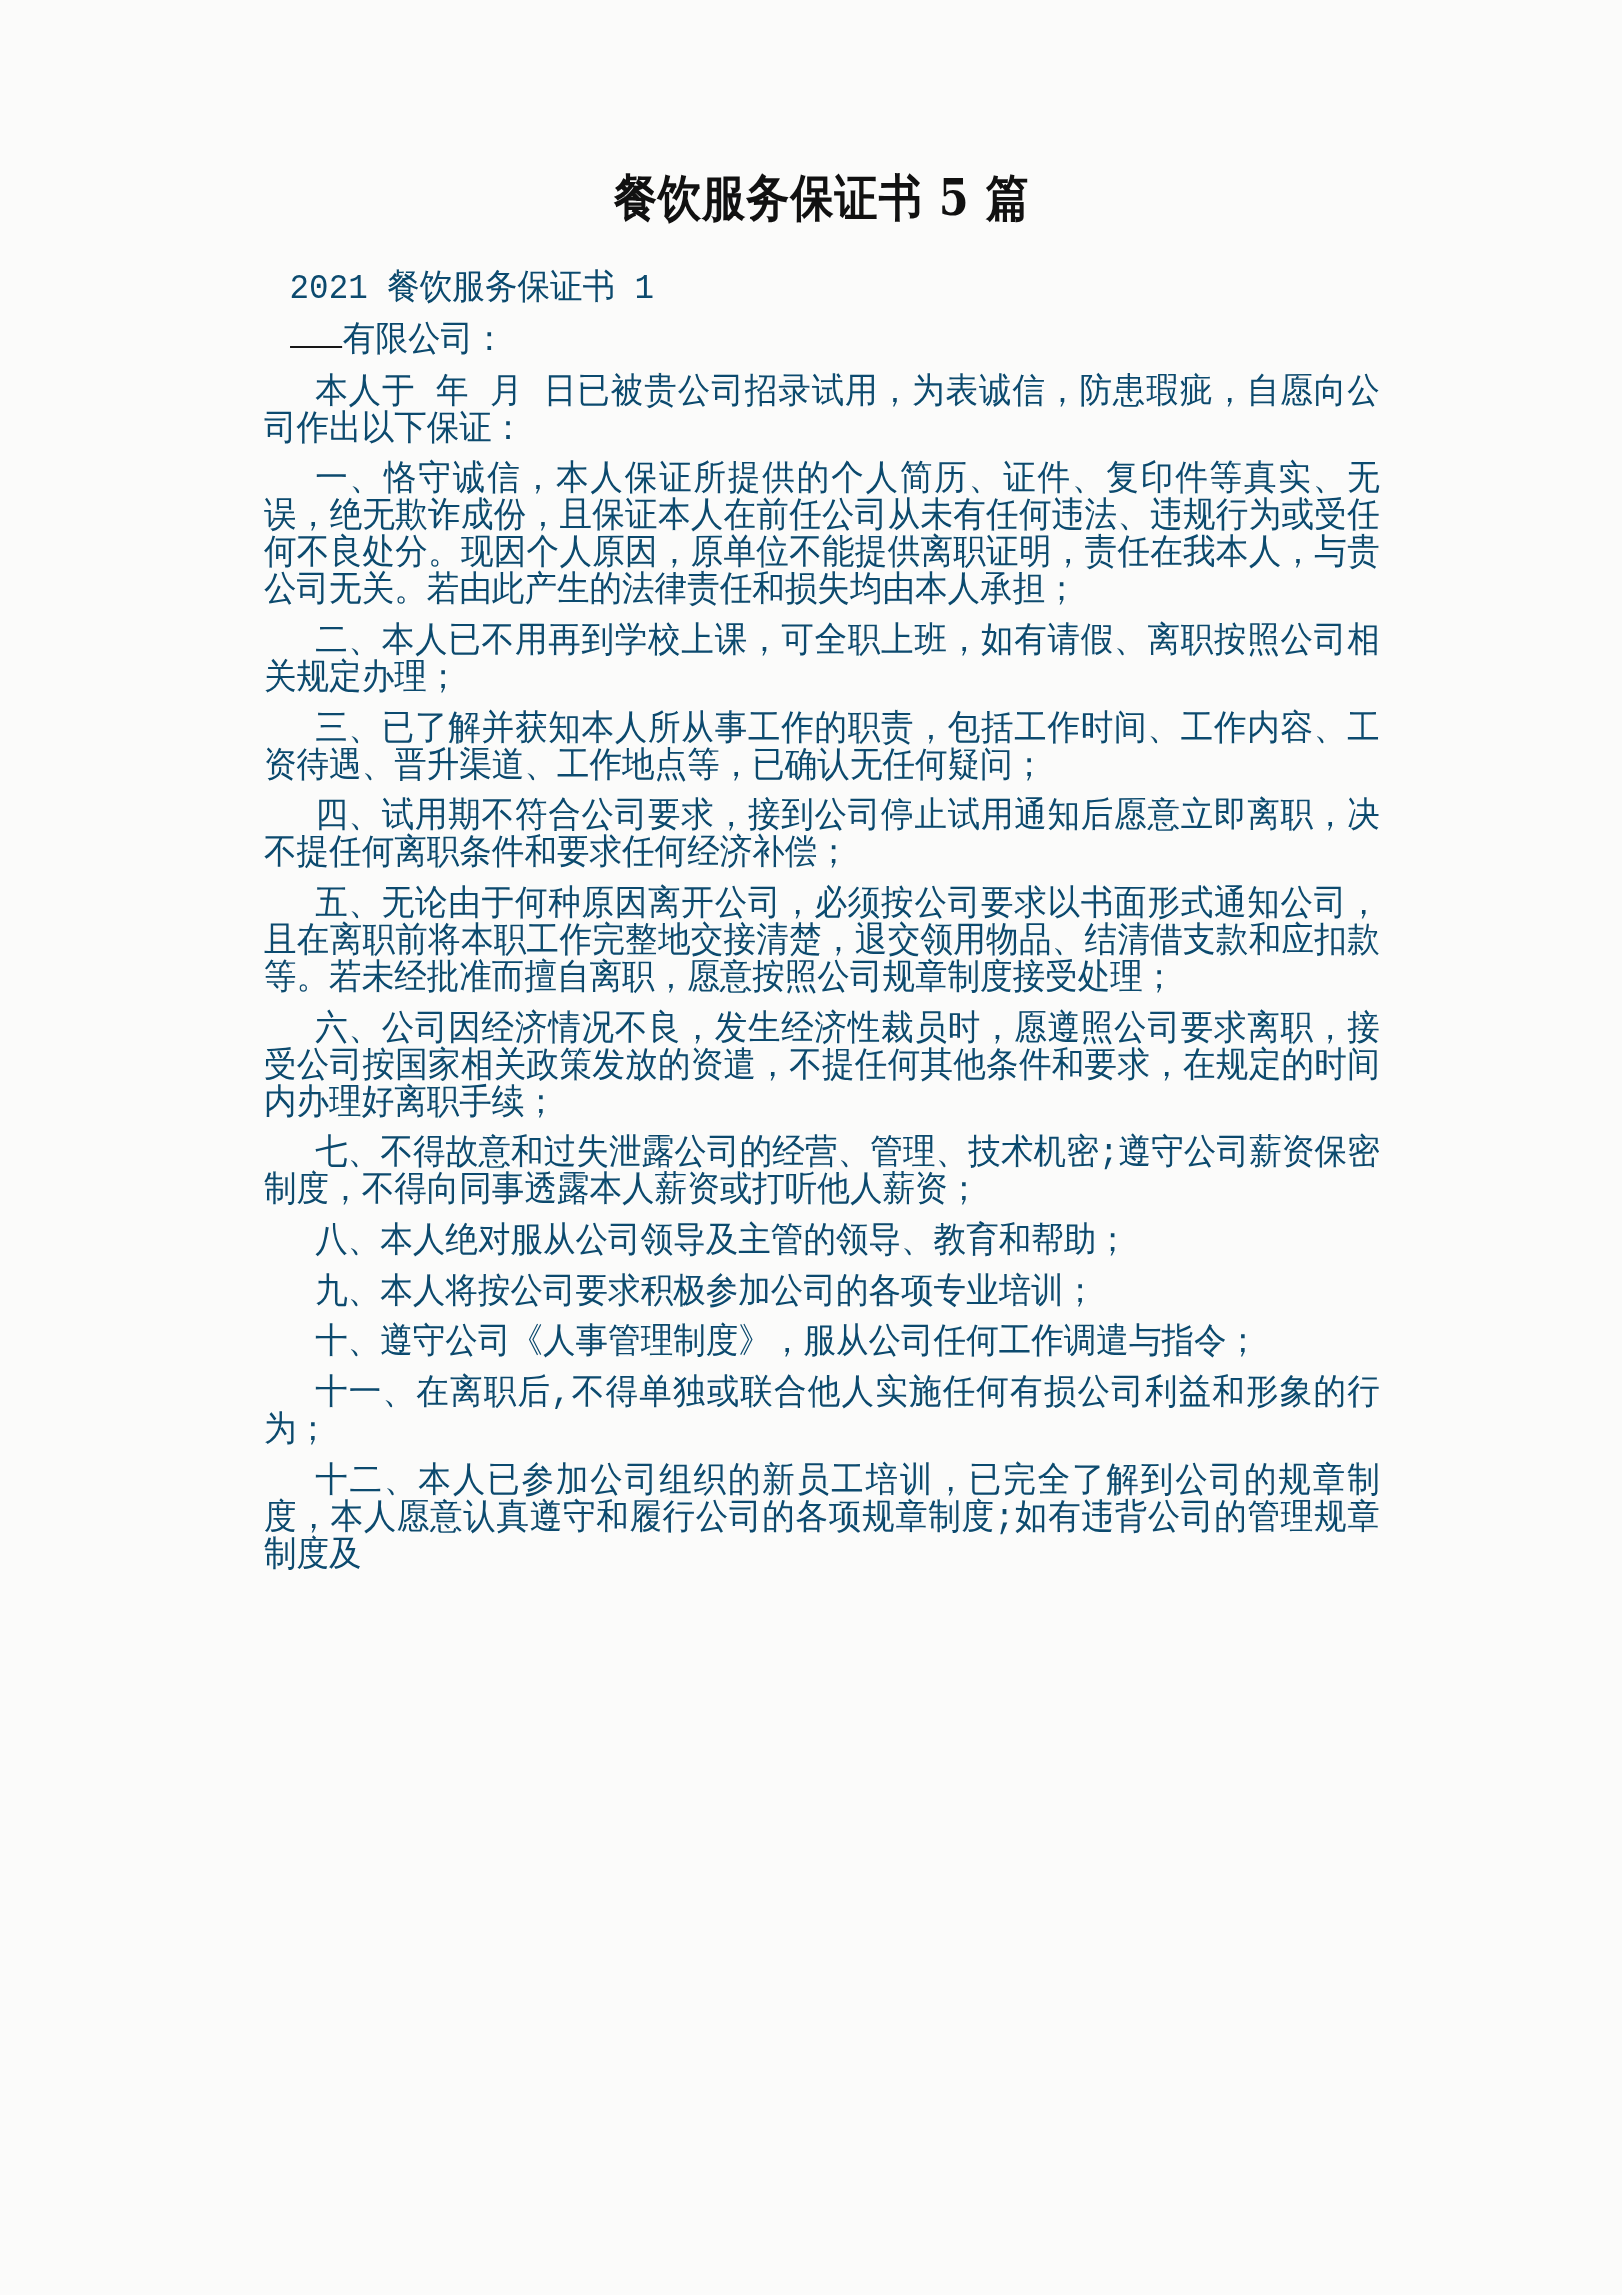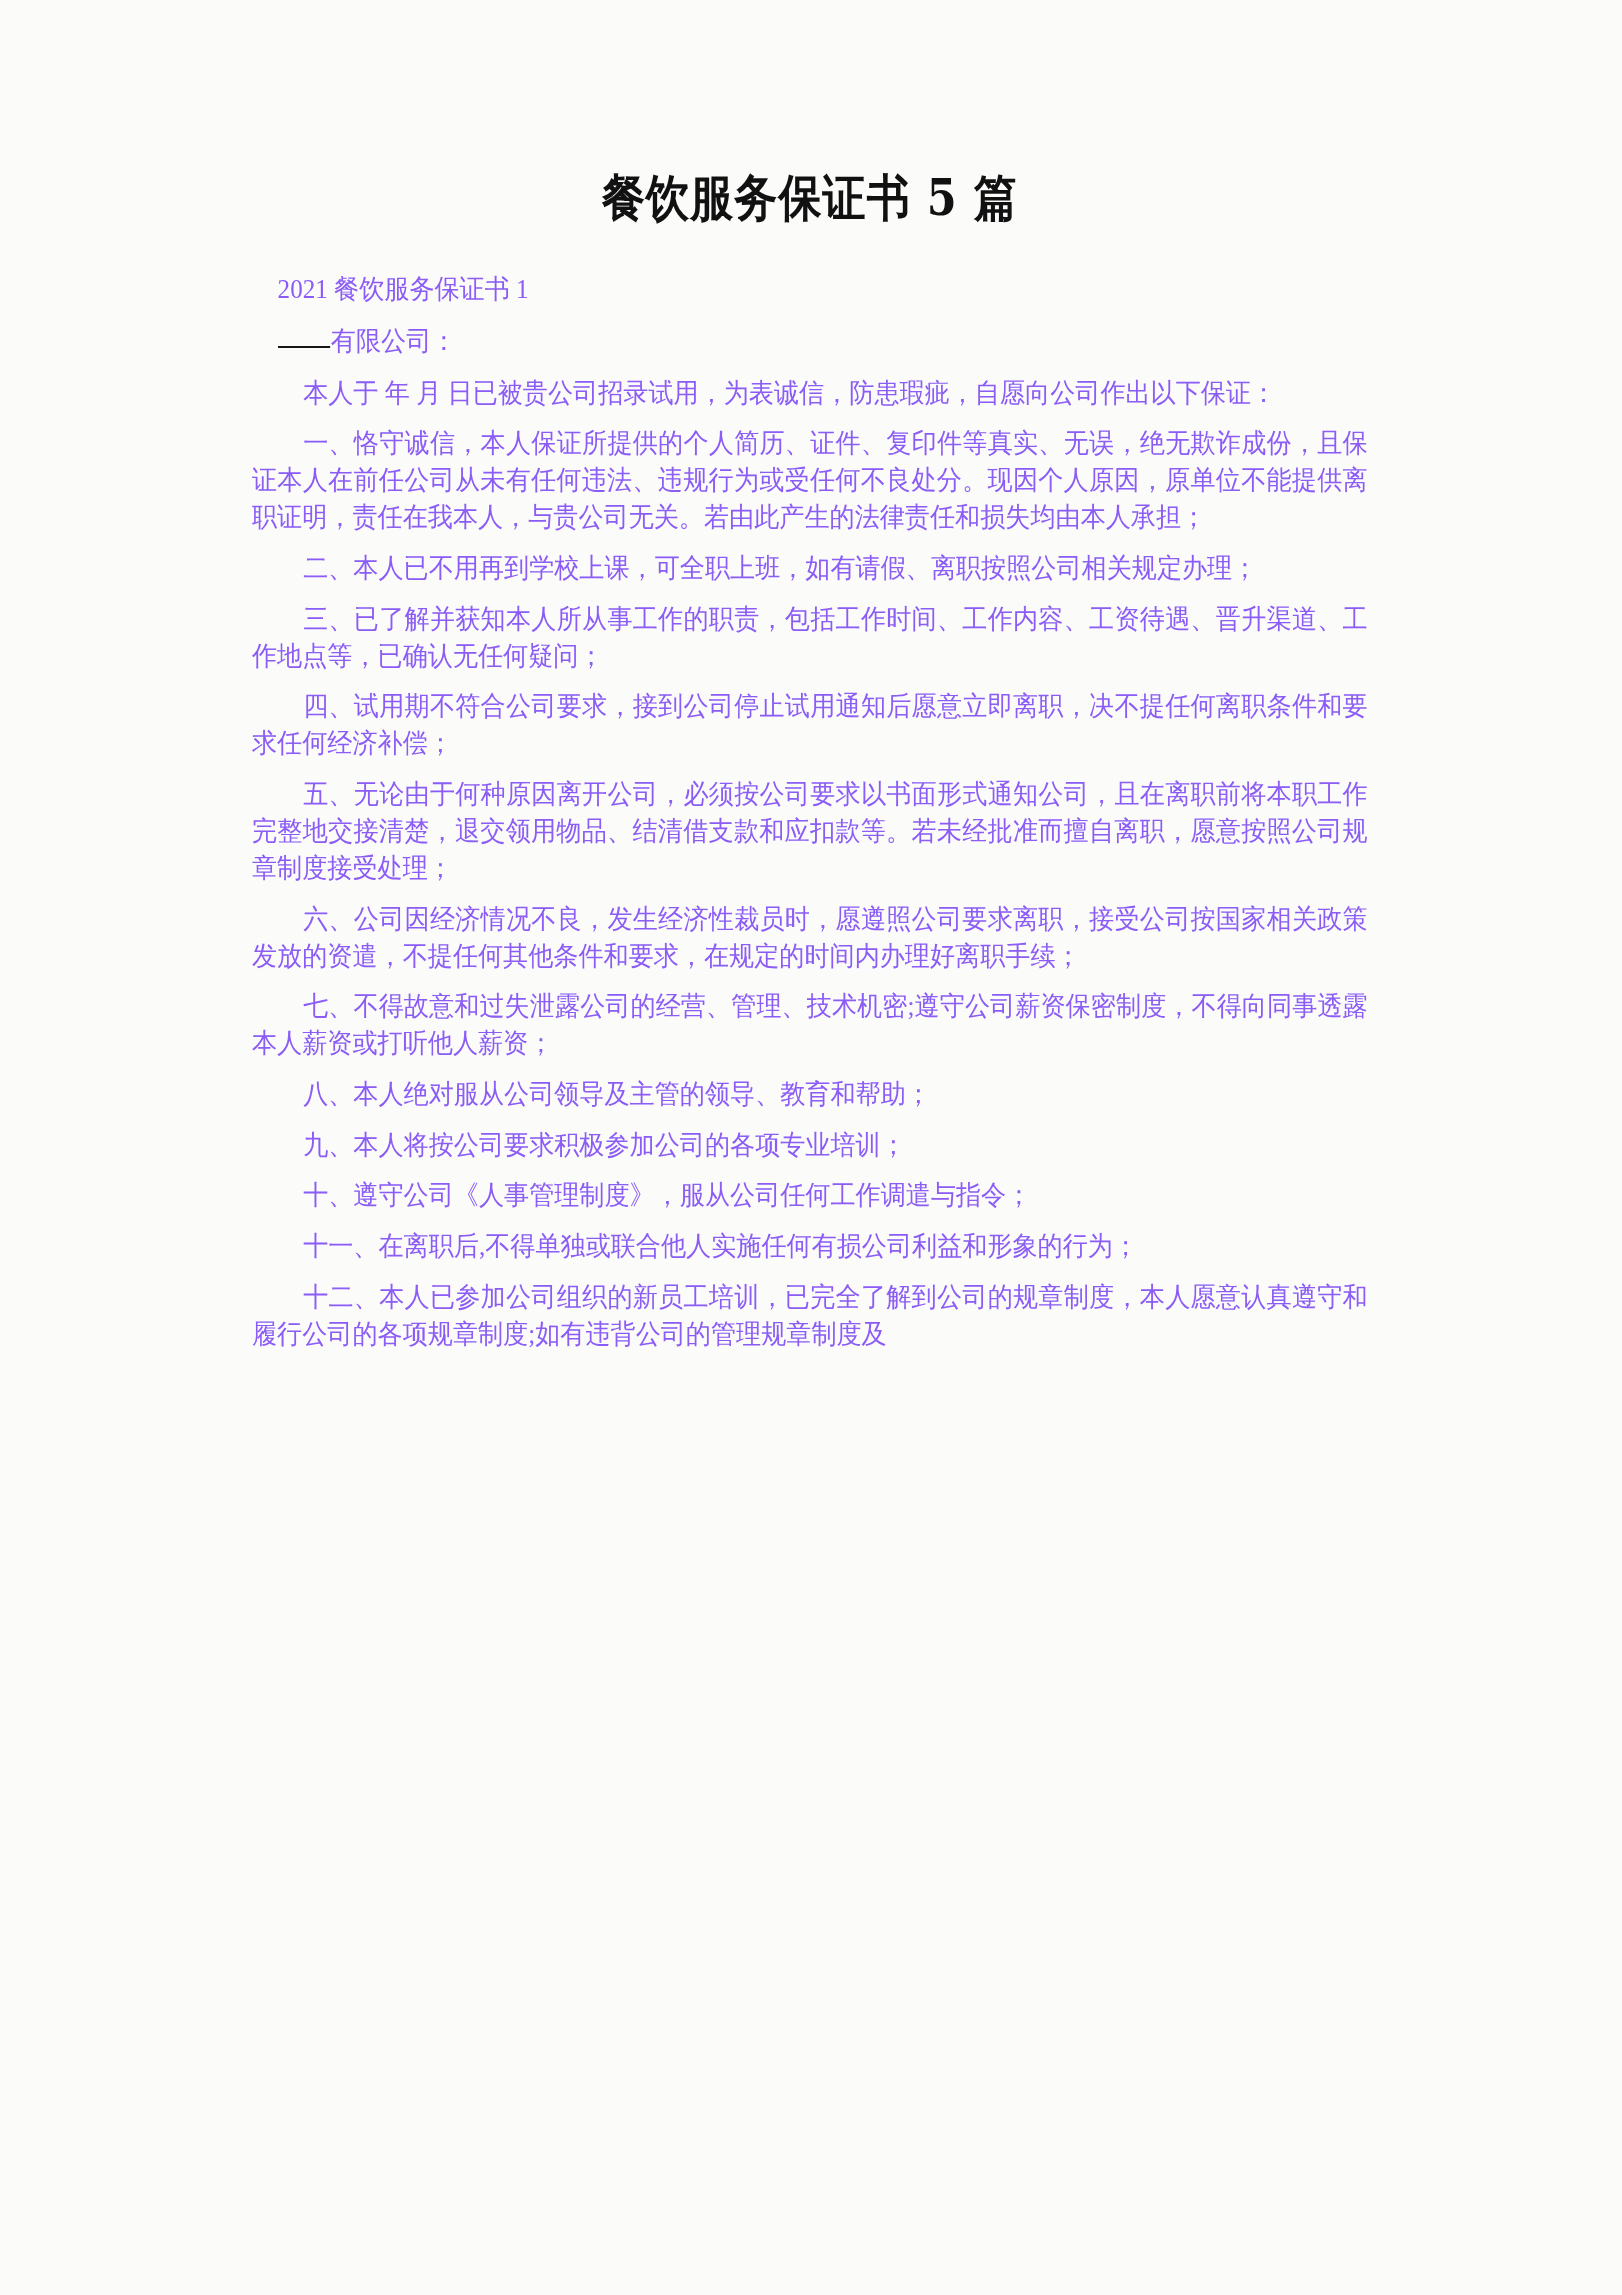--- a/index.html
+++ b/index.html
@@ -10,42 +10,42 @@
   .page {
     position: relative;
     width: 1623px;
     height: 2295px;
     background: #fbfbfa;
     overflow: hidden;
     box-sizing: border-box;
   }
   .doc {
     position: absolute;
-    left: 252px;
+    left: 264px;
     top: 167px;
     width: 1116px;
   }
   .doc-title {
     font-family: "DejaVu Serif", "Liberation Serif", serif;
     font-weight: 700;
     font-size: 50px;
     line-height: 1.25;
     color: #111111;
     text-align: center;
     letter-spacing: 1.3px;
     transform: scaleX(0.86);
     transform-origin: center top;
     margin: 0 0 41px 0;
     white-space: nowrap;
   }
   .doc-body {
-    font-family: Liberation Serif, serif;
-    font-size: 27px;
+    font-family: Liberation Mono, monospace;
+    font-size: 35px;
     line-height: 37px;
-    color: #8b5cf6;
+    color: #0c4a6e;
     text-align: justify;
     text-justify: inter-ideograph;
   }
   .p {
     margin: 0 0 13.7px 0;
     text-indent: 55px;
     transform: scaleX(0.93);
     transform-origin: left top;
     width: 107.5%;
   }

